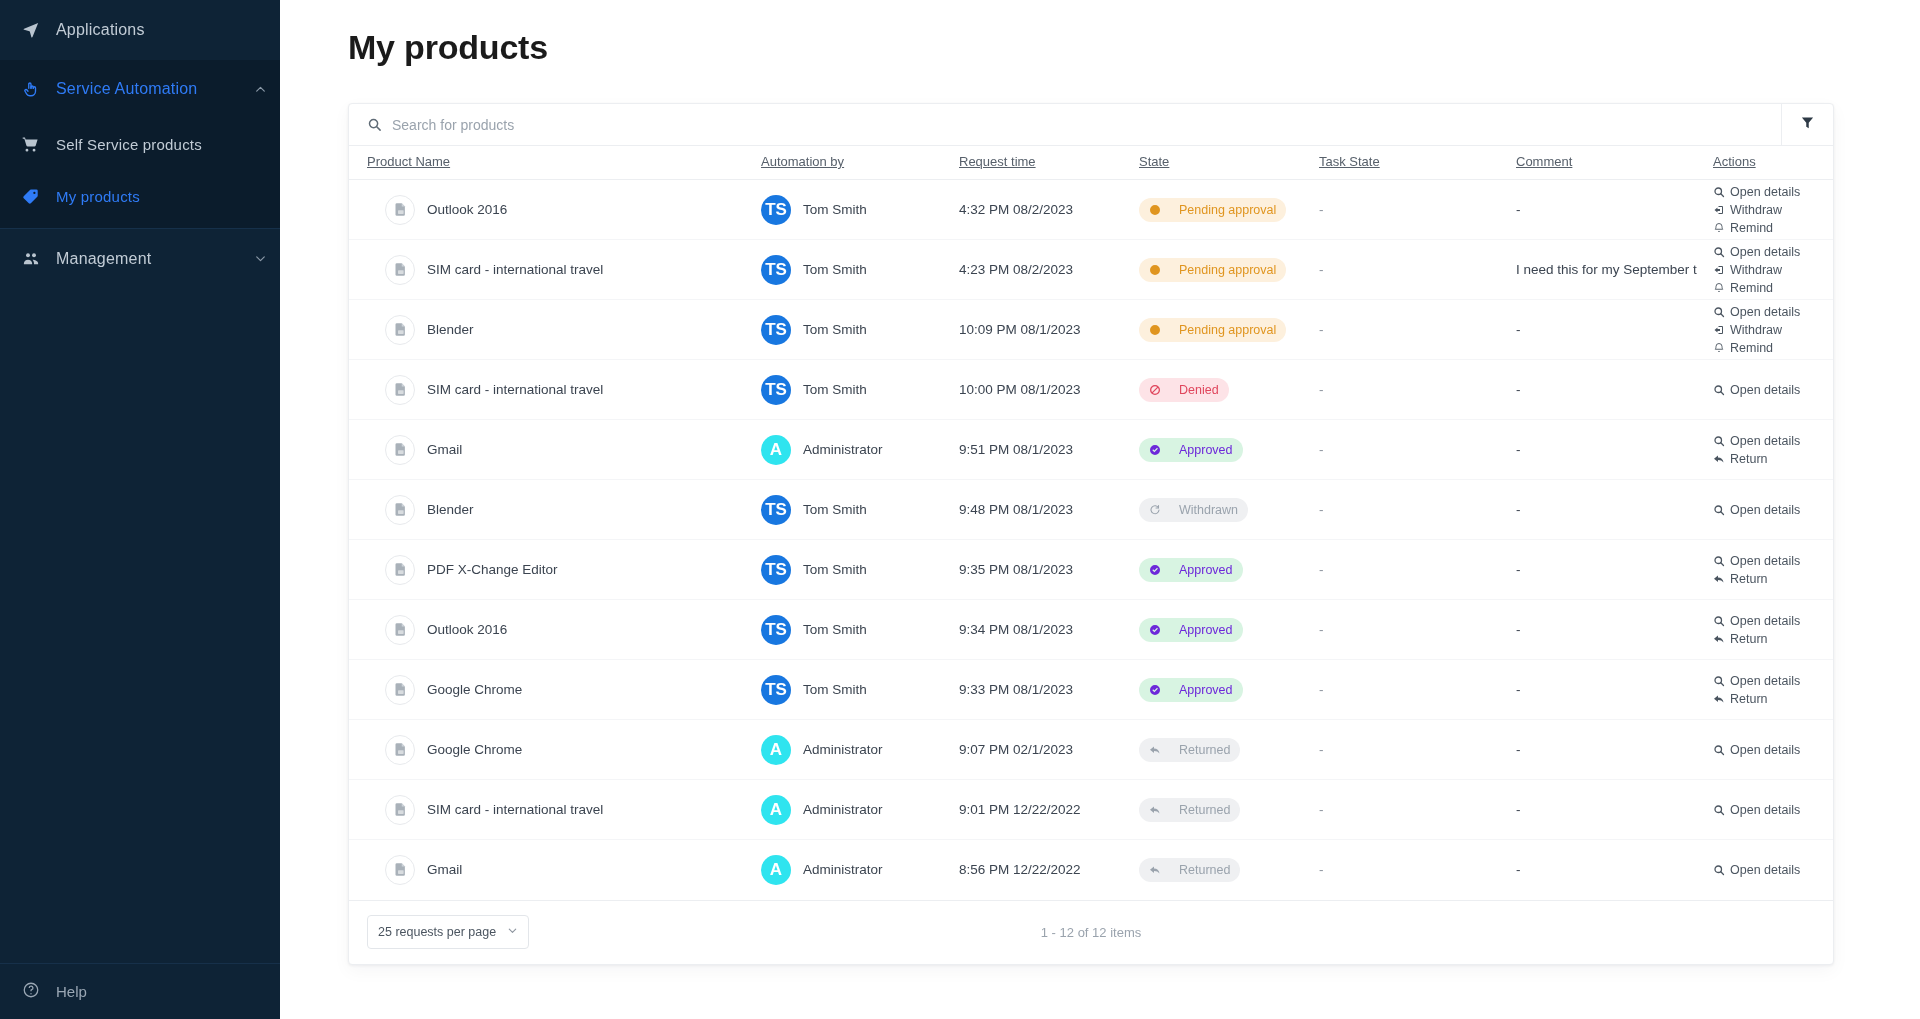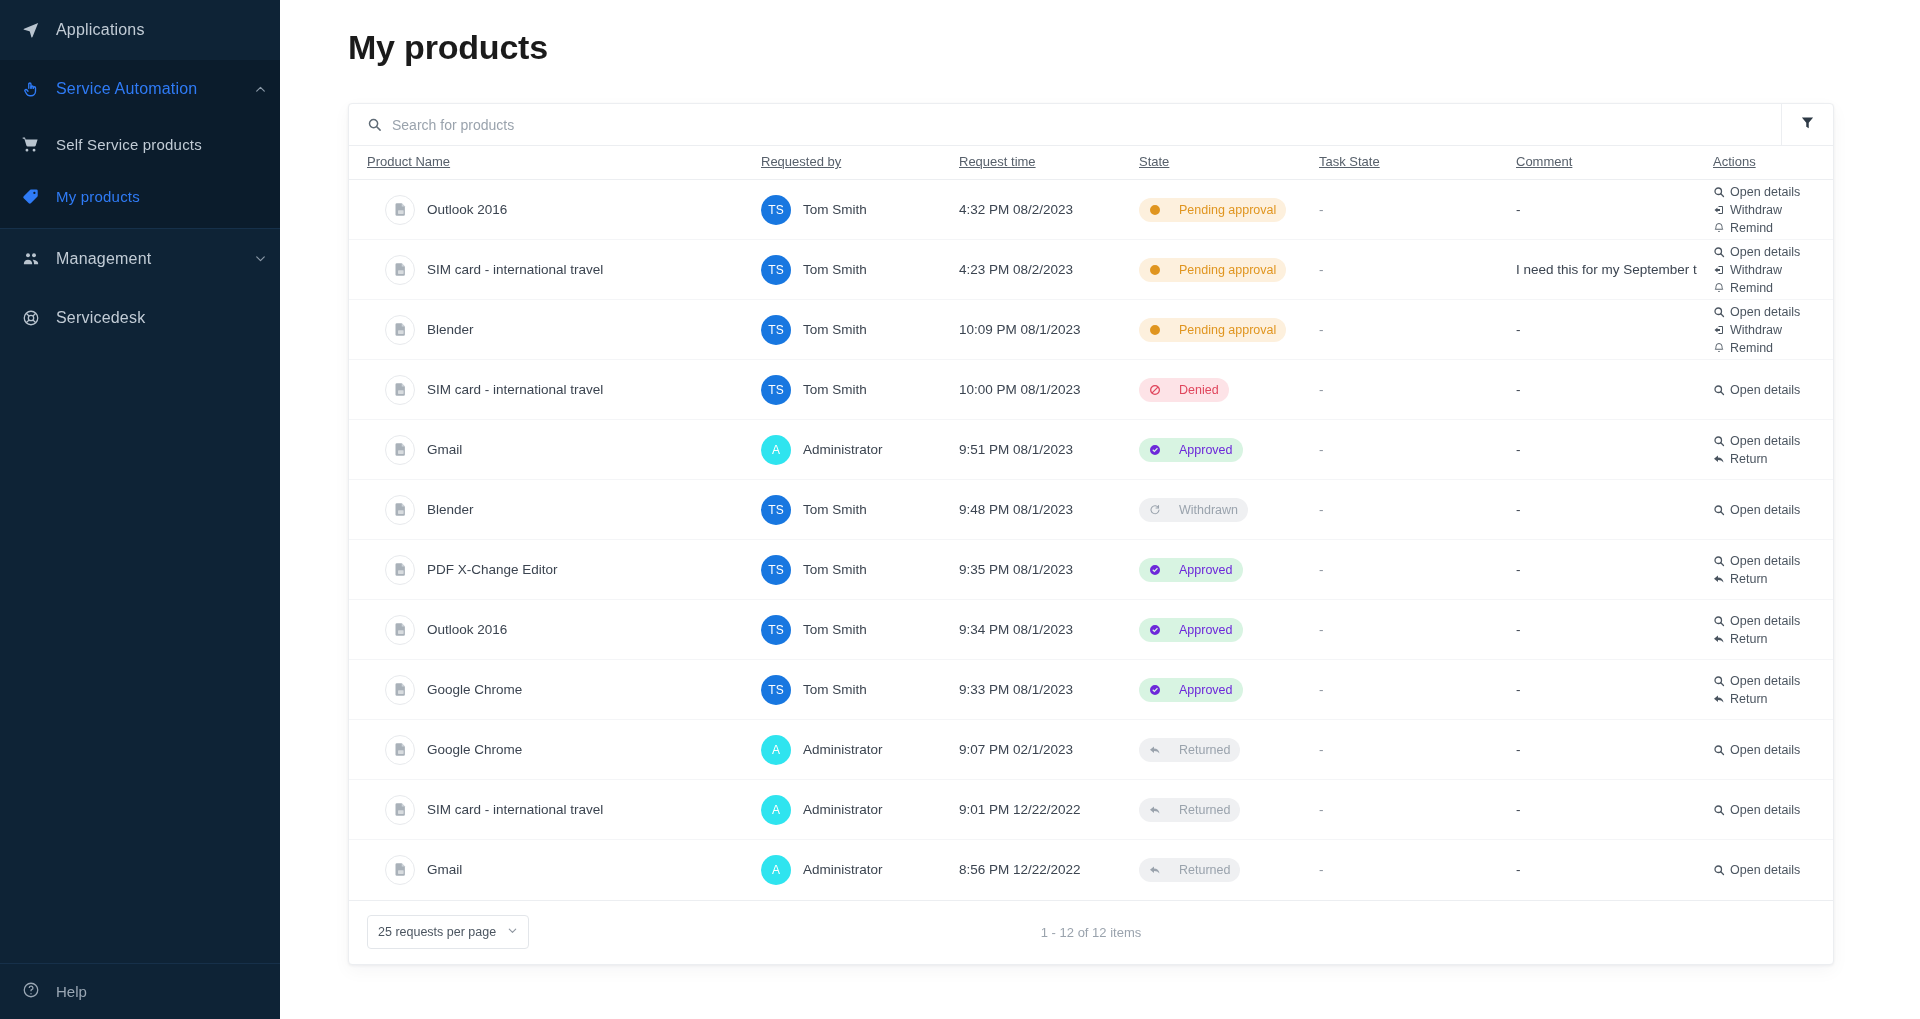--- a/index.html
+++ b/index.html
@@ -149,21 +149,21 @@
     display: flex; align-items: center; justify-content: center;
     flex: 0 0 30px;
     background:#fff;
   }
   .prod-name { font-size: 13.5px; color:#3b4450; }
 
   .req-cell { display: flex; align-items: center; gap: 12px; }
   .avatar {
     width: 30px; height: 30px; border-radius: 50%;
     display:flex; align-items:center; justify-content:center;
-    color:#fff; font-size: 12px; font-weight: normal;
+    color:#fff; font-size: 17px; font-weight: bold;
     flex: 0 0 30px;
   }
   .av-blue { background: #1877e0; }
   .av-cyan { background: #2fe4ef; color:#fff; }
 
   .time-cell { font-size: 13.5px; color:#3b4450; }
 
   .badge {
     display: inline-flex; align-items: center; gap: 18px;
     height: 24px; padding: 0 10px;
@@ -277,30 +277,20 @@
           </svg>
       </span>
       <span class="nav-label">Management</span>
       <span class="chev">
         <svg width="13" height="13" viewBox="0 0 24 24" fill="none" stroke="currentColor" stroke-width="2.2" stroke-linecap="round" stroke-linejoin="round">
             <polyline points="5 9 12 16 19 9"></polyline>
           </svg>
       </span>
     </div>
 
-    <div class="nav-item">
-      <span class="nav-ico">
-        <svg width="18" height="18" viewBox="0 0 24 24" fill="none" stroke="currentColor" stroke-width="1.7">
-            <circle cx="12" cy="12" r="9"></circle>
-            <circle cx="12" cy="12" r="3.6"></circle>
-            <path d="M5.6 5.6 9.4 9.4M14.6 14.6l3.8 3.8M18.4 5.6 14.6 9.4M9.4 14.6l-3.8 3.8"></path>
-          </svg>
-      </span>
-      <span class="nav-label">Servicedesk</span>
-    </div>
 
     <div class="sidebar-bottom">
       <span class="nav-ico">
         <svg width="18" height="18" viewBox="0 0 24 24" fill="none" stroke="currentColor" stroke-width="1.7">
             <circle cx="12" cy="12" r="9"></circle>
             <path d="M9.6 9.2a2.5 2.5 0 1 1 3.3 2.4c-.6.2-.9.8-.9 1.4v.5"></path>
             <circle cx="12" cy="17" r=".9" fill="currentColor" stroke="none"></circle>
           </svg>
       </span>
       <span class="nav-label">Help</span>
@@ -329,21 +319,21 @@
                 <path d="M3 4h18l-7 8.2V21l-4-2.4v-6.4L3 4z"></path>
               </svg>
           </span>
         </div>
       </div>
 
       <table class="grid">
         <thead>
           <tr>
             <th class="c-prod">Product Name</th>
-            <th class="c-req">Requested by</th>
+            <th class="c-req">Automation by</th>
             <th class="c-time">Request time</th>
             <th class="c-state">State</th>
             <th class="c-task">Task State</th>
             <th class="c-comm">Comment</th>
             <th class="c-act">Actions</th>
           </tr>
         </thead>
         <tbody id="tbody">
             <tr>
               <td class="c-prod">

